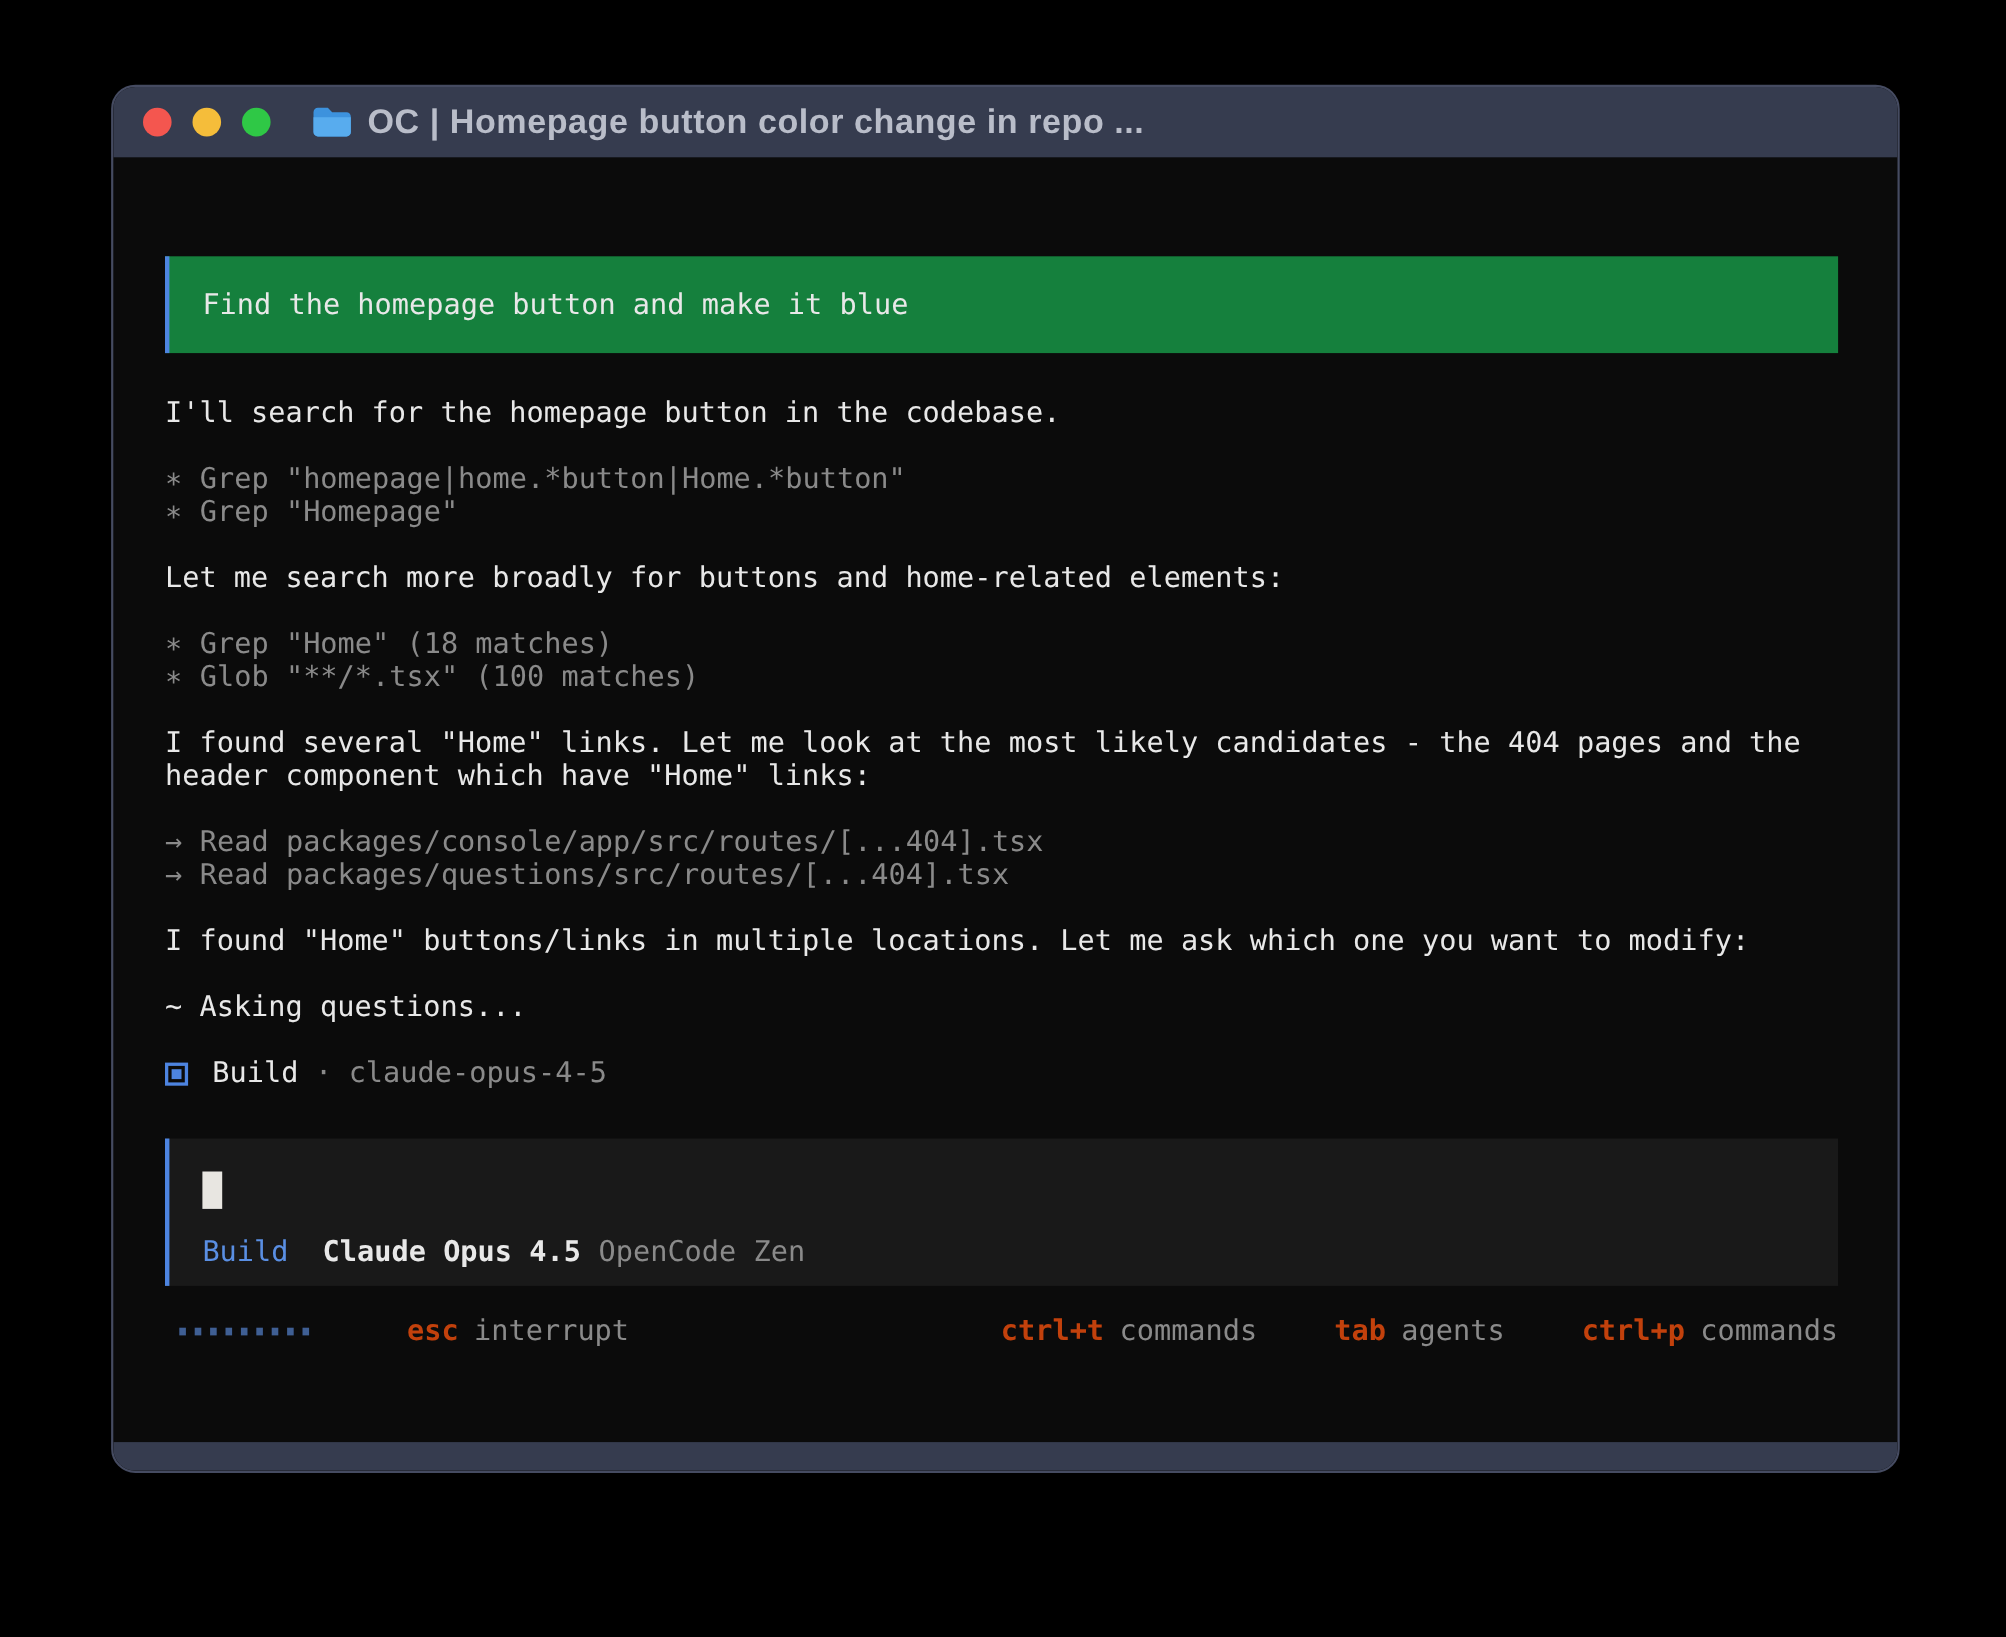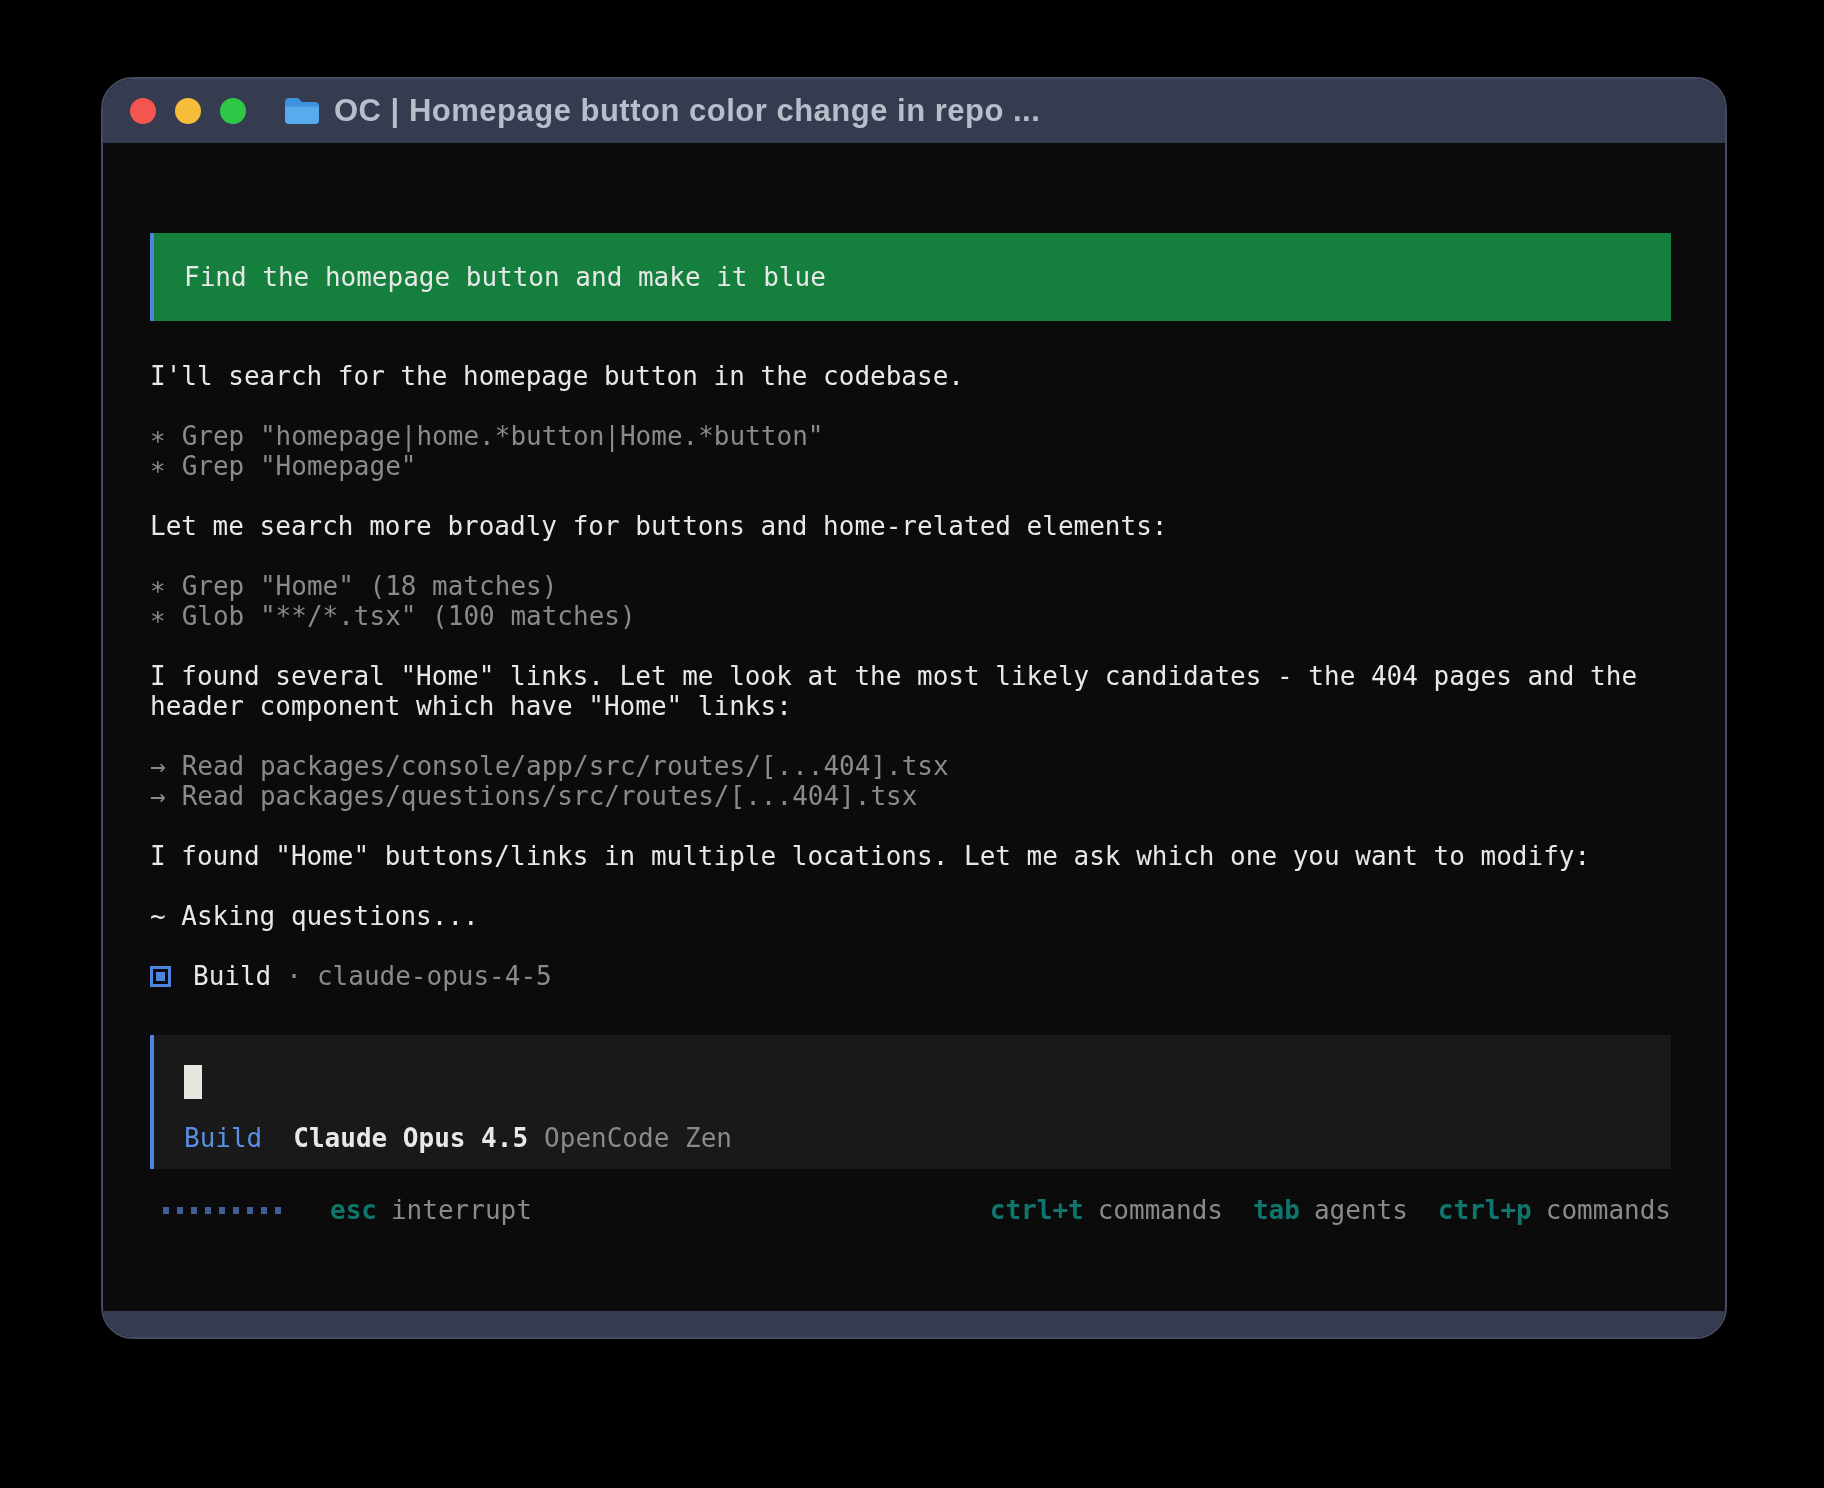--- a/index.html
+++ b/index.html
@@ -1,21 +1,21 @@
 <!DOCTYPE html>
 <html><head>
 <meta charset="utf-8">
 <style>
   * { margin:0; padding:0; box-sizing:border-box; }
   html,body { width:1824px; height:1488px; background:#000; }
   body { position:relative; font-family:"DejaVu Sans Mono",monospace; }
 
   .window {
     position:absolute; left:101px; top:77px; width:1626px; height:1262px;
-    background:#0b0b0b; border:2px solid #454b61; border-radius:32px;
+    background:#0b0b0b; border:2px solid #454b61; border-radius:22px;
     overflow:hidden; display:flex; flex-direction:column;
   }
 
   
   .titlebar {
     height:64px; background:#363c4f; flex-shrink:0;
     display:flex; align-items:center; padding:0 27px;
   }
   .light { width:26px; height:26px; border-radius:50%; margin-right:19px; }
   .light.red    { background:#f4564f; }
@@ -73,21 +73,21 @@
   .model-white { color:#e8e8e8; font-weight:bold; margin-right:16px; }
 
   
   .statusbar {
     margin-top:26px; display:flex; align-items:center;
     justify-content:space-between; padding-left:13px;
   }
   .sb-left, .sb-right, .hint { display:flex; align-items:center; }
   .dots { display:flex; align-items:center; margin-right:41px; }
   .dot { width:6px; height:7px; background:#3f5f94; margin-right:8px; }
-  .key { color:#0f766e; font-weight:bold; margin-right:14px; }
+  .key { color:#c2410c; font-weight:bold; margin-right:14px;margin-left:40px; }
   .hint { margin-left:30px; }
   .hint .label, .sb-left .label { color:#8a8a8a; }
 
   
   .bottombar { height:26px; background:#363c4f; flex-shrink:0; margin-top:auto; }
 </style>
 </head>
 <body>
 
 <div class="window">

